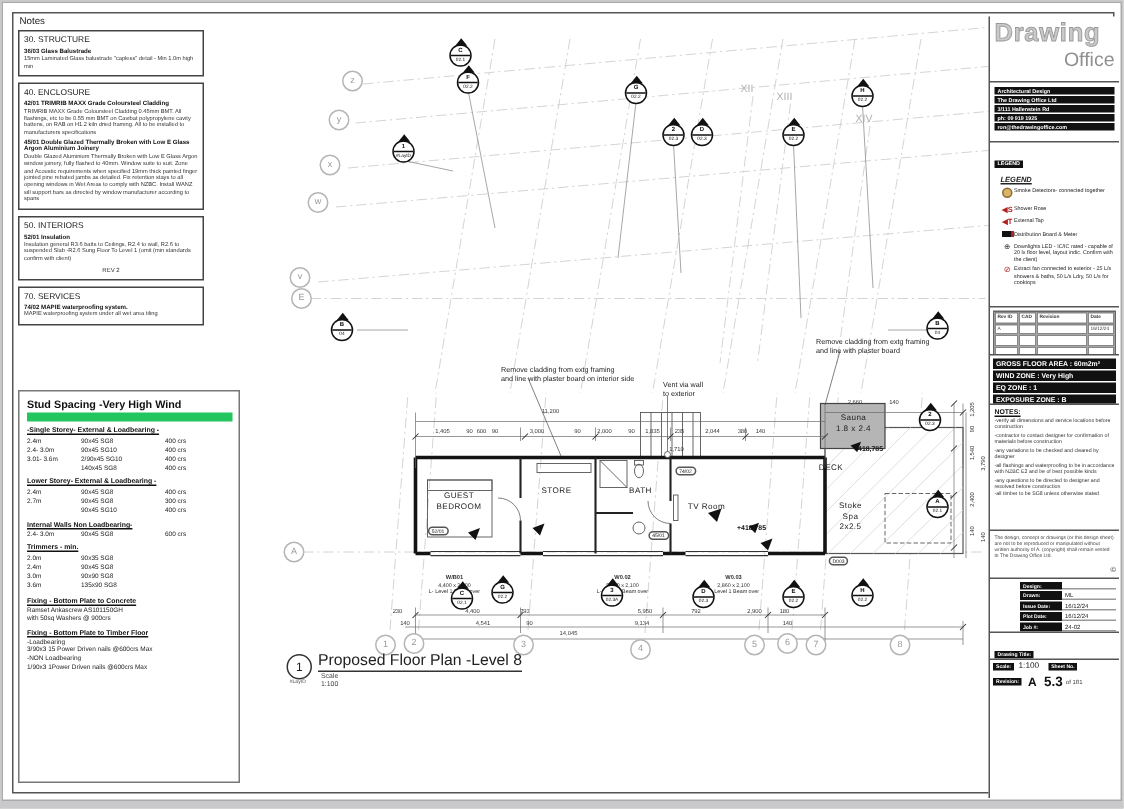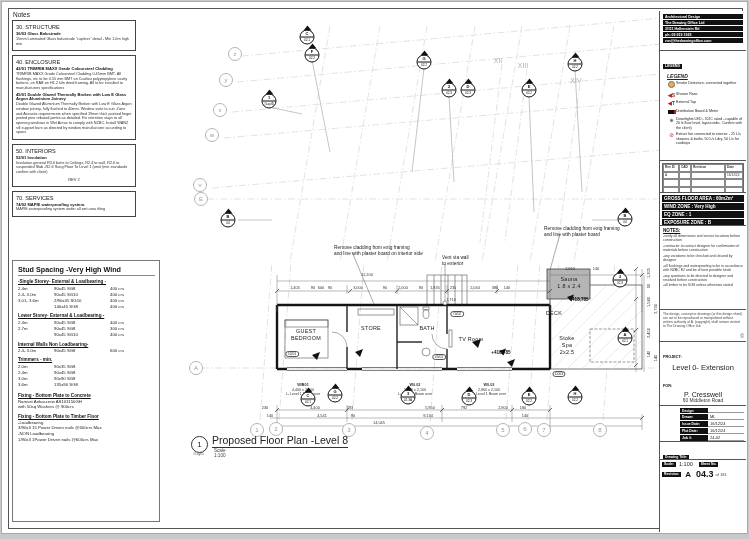--- a/index.html
+++ b/index.html
@@ -8,21 +8,21 @@
   #frame{position:absolute;left:6px;top:6px;right:4px;bottom:4px;border:1px solid #555;}
   
   #notes-col{position:absolute;left:10px;top:9px;width:124px;}
   #notes-title{font-size:6.5px;color:#222;margin:0 0 2px 1px;}
   .nbox{border:1px solid #444;padding:3px 3px 4px 3px;margin-bottom:4px;background:#fff;}
   .nhead{font-size:5.6px;color:#222;margin-bottom:1px;}
   .nbold{font-size:4.1px;font-weight:bold;color:#111;line-height:1.2;margin-top:2px;}
   .nbody{font-size:3.8px;color:#333;line-height:1.22;}
   .nrev{font-size:4px;color:#333;text-align:center;margin-top:2px;}
   #stud-col{position:absolute;left:10px;top:258px;width:148px;height:262px;border:1px solid #777;background:#fff;padding:4px 4px 0 5px;box-sizing:border-box;}
-  .stud-title{font-size:7.2px;font-weight:bold;color:#111;border-bottom:1px solid #22c55e;padding-bottom:1px;margin-bottom:3px;}
+  .stud-title{font-size:7.2px;font-weight:bold;color:#111;border-bottom:6px solid #22c55e;padding-bottom:1px;margin-bottom:3px;}
   .sg-head{font-size:4.6px;font-weight:bold;color:#111;text-decoration:underline;margin:3px 0 1.5px 0;}
   .sg-row{display:flex;font-size:4.3px;color:#222;line-height:1.45;}
   .sg-row span:nth-child(1){width:36px;}
   .sg-row span:nth-child(2){width:56px;}
   .sg-row span:nth-child(3){width:36px;}
   .fx-head{font-size:4.6px;font-weight:bold;color:#111;text-decoration:underline;margin:4px 0 1px 0;}
   .fx-line{font-size:4.3px;color:#222;line-height:1.3;}
   
   #plan-svg{position:absolute;left:160px;top:10px;}
   #overlays{position:absolute;left:0;top:0;width:749px;height:539px;pointer-events:none;}
@@ -520,20 +520,24 @@
       </div>
 
     <div id="plan-footer">
       <div id="pf-circ">1</div>
       <div id="pf-sub">#LayID</div>
       <div id="pf-title">Proposed Floor Plan -Level 8</div>
       <div id="pf-scale">Scale 1:100</div>
     </div>
 
     <div id="tb">
+      <div class="tb-sec" id="tb-logo">
+        <div class="logo-drawing">Drawing</div>
+        <div class="logo-office">Office</div>
+      </div>
       <div class="tb-sec" id="tb-contact">
           <div class="cbar">Architectural Design</div>
           <div class="cbar">The Drawing Office Ltd</div>
           <div class="cbar">3/111 Hallenstein Rd</div>
           <div class="cbar">ph: 09 919 1925</div>
           <div class="cbar">ron@thedrawingoffice.com</div>
         </div>
       <div class="tb-sec" id="tb-legend">
         <span class="legend-chip">LEGEND</span>
         <div class="legend-head">LEGEND</div>
@@ -598,32 +602,20 @@
             <div class="tbn">-any variations to be checked and cleared by designer</div>
             <div class="tbn">-all flashings and waterproofing to be in accordance with NZBC E2 and be of best possible kinds</div>
             <div class="tbn">-any questions to be directed to designer and resolved before construction</div>
             <div class="tbn">-all timber to be SG8 unless otherwise stated</div>
           </div>
       </div>
       <div class="tb-sec" id="tb-copy">
         <div class="cp">The design, concept or drawings (or this design sheet) are not to be reproduced or manipulated without written authority of A. (copyright) shall remain vested to The Drawing Office Ltd.</div>
         <div class="csym">©</div>
       </div>
-      <div class="tb-sec" id="tb-project">
-        <span class="plabel">PROJECT:</span>
-        <div class="pname">Level 0- Extension</div>
-        <span class="plabel">FOR:</span>
-        <div class="pclient">P. Cresswell</div>
-        <div class="paddr">60 Middleton Road</div>
-        
-        
-        
-        
-        
-      </div>
       <div class="tb-sec" id="tb-meta">
           <div class="mrow">
             <span class="ml">Design:</span>
             <span class="mv"></span>
           </div>
           <div class="mrow">
             <span class="ml">Drawn:</span>
             <span class="mv">ML</span>
           </div>
           <div class="mrow">
@@ -645,19 +637,19 @@
       </div>
       <div class="tb-sec" id="tb-bottom">
         <div class="brow">
           <span class="bchip">Scale:</span>
           <span class="bscale">1:100</span>
           <span class="bchip" style="margin-left:6px">Sheet No.</span>
         </div>
         <div class="brow" style="margin-top:2px">
           <span class="bchip">Revision:</span>
           <span class="brev">A</span>
-          <span class="bsheet" style="margin-left:5px">04.3</span>
+          <span class="bsheet" style="margin-left:5px">5.3</span>
           <span class="bof" style="margin-left:2px">of 181</span>
         </div>
       </div>
     </div>
   </div>
 </div>
 
 </body></html>

